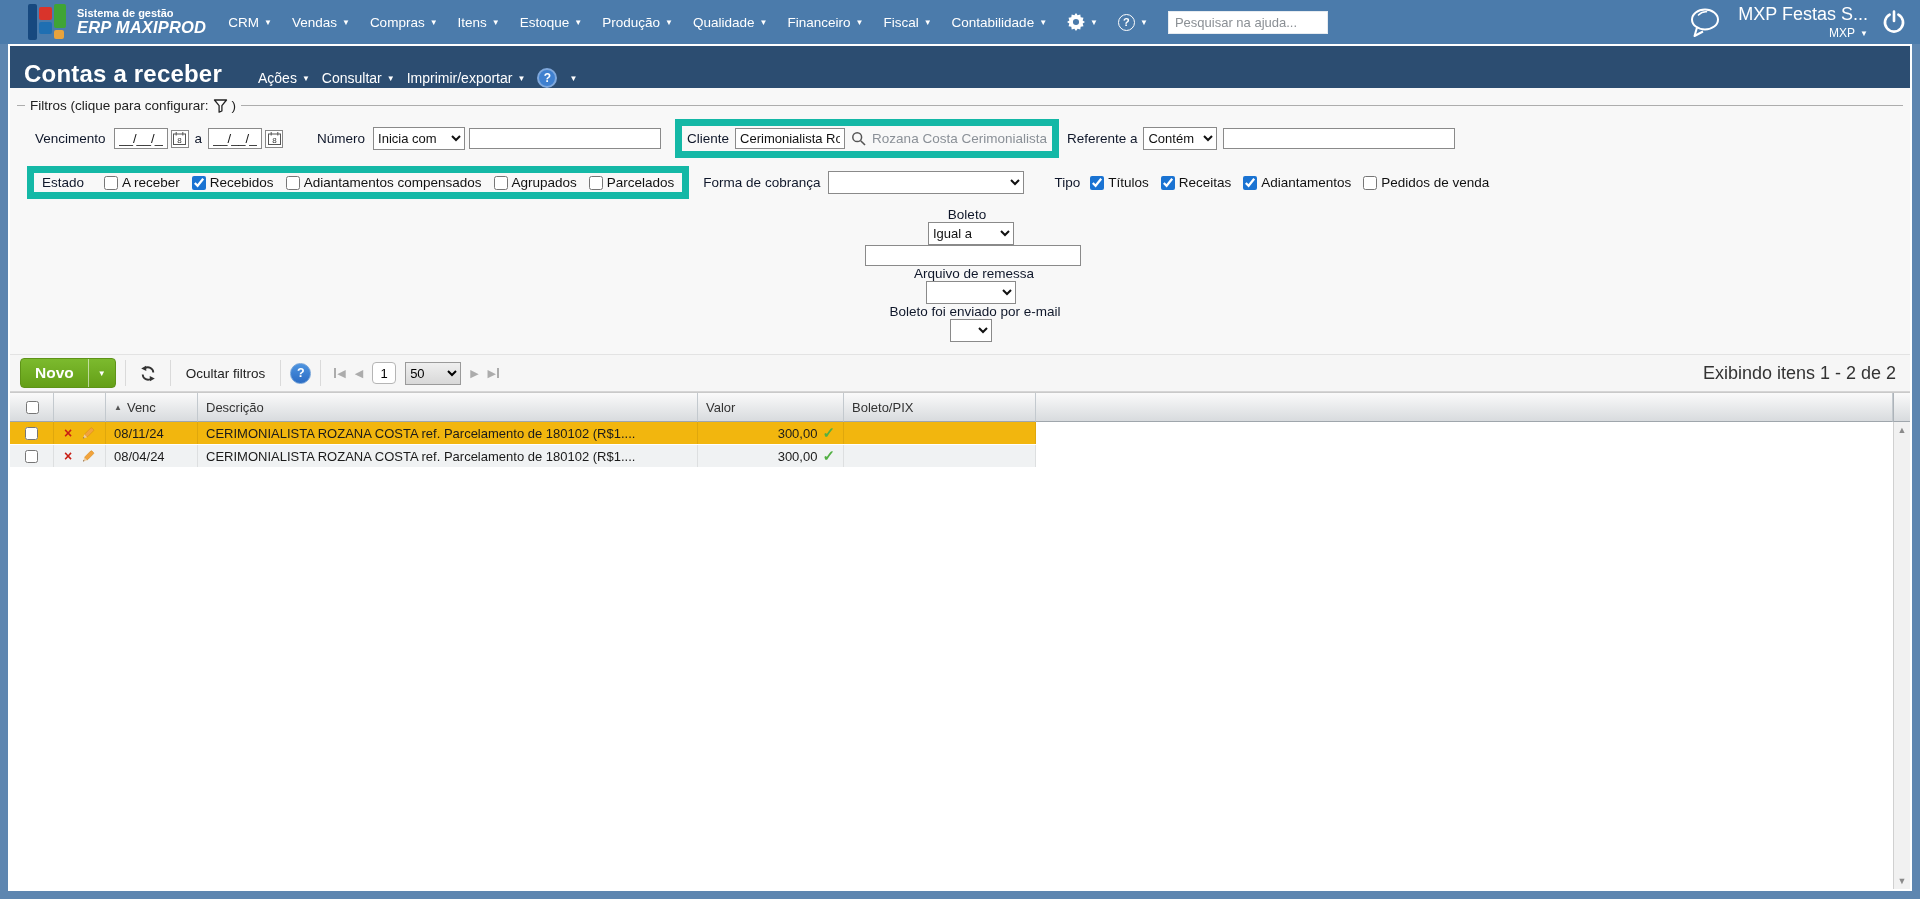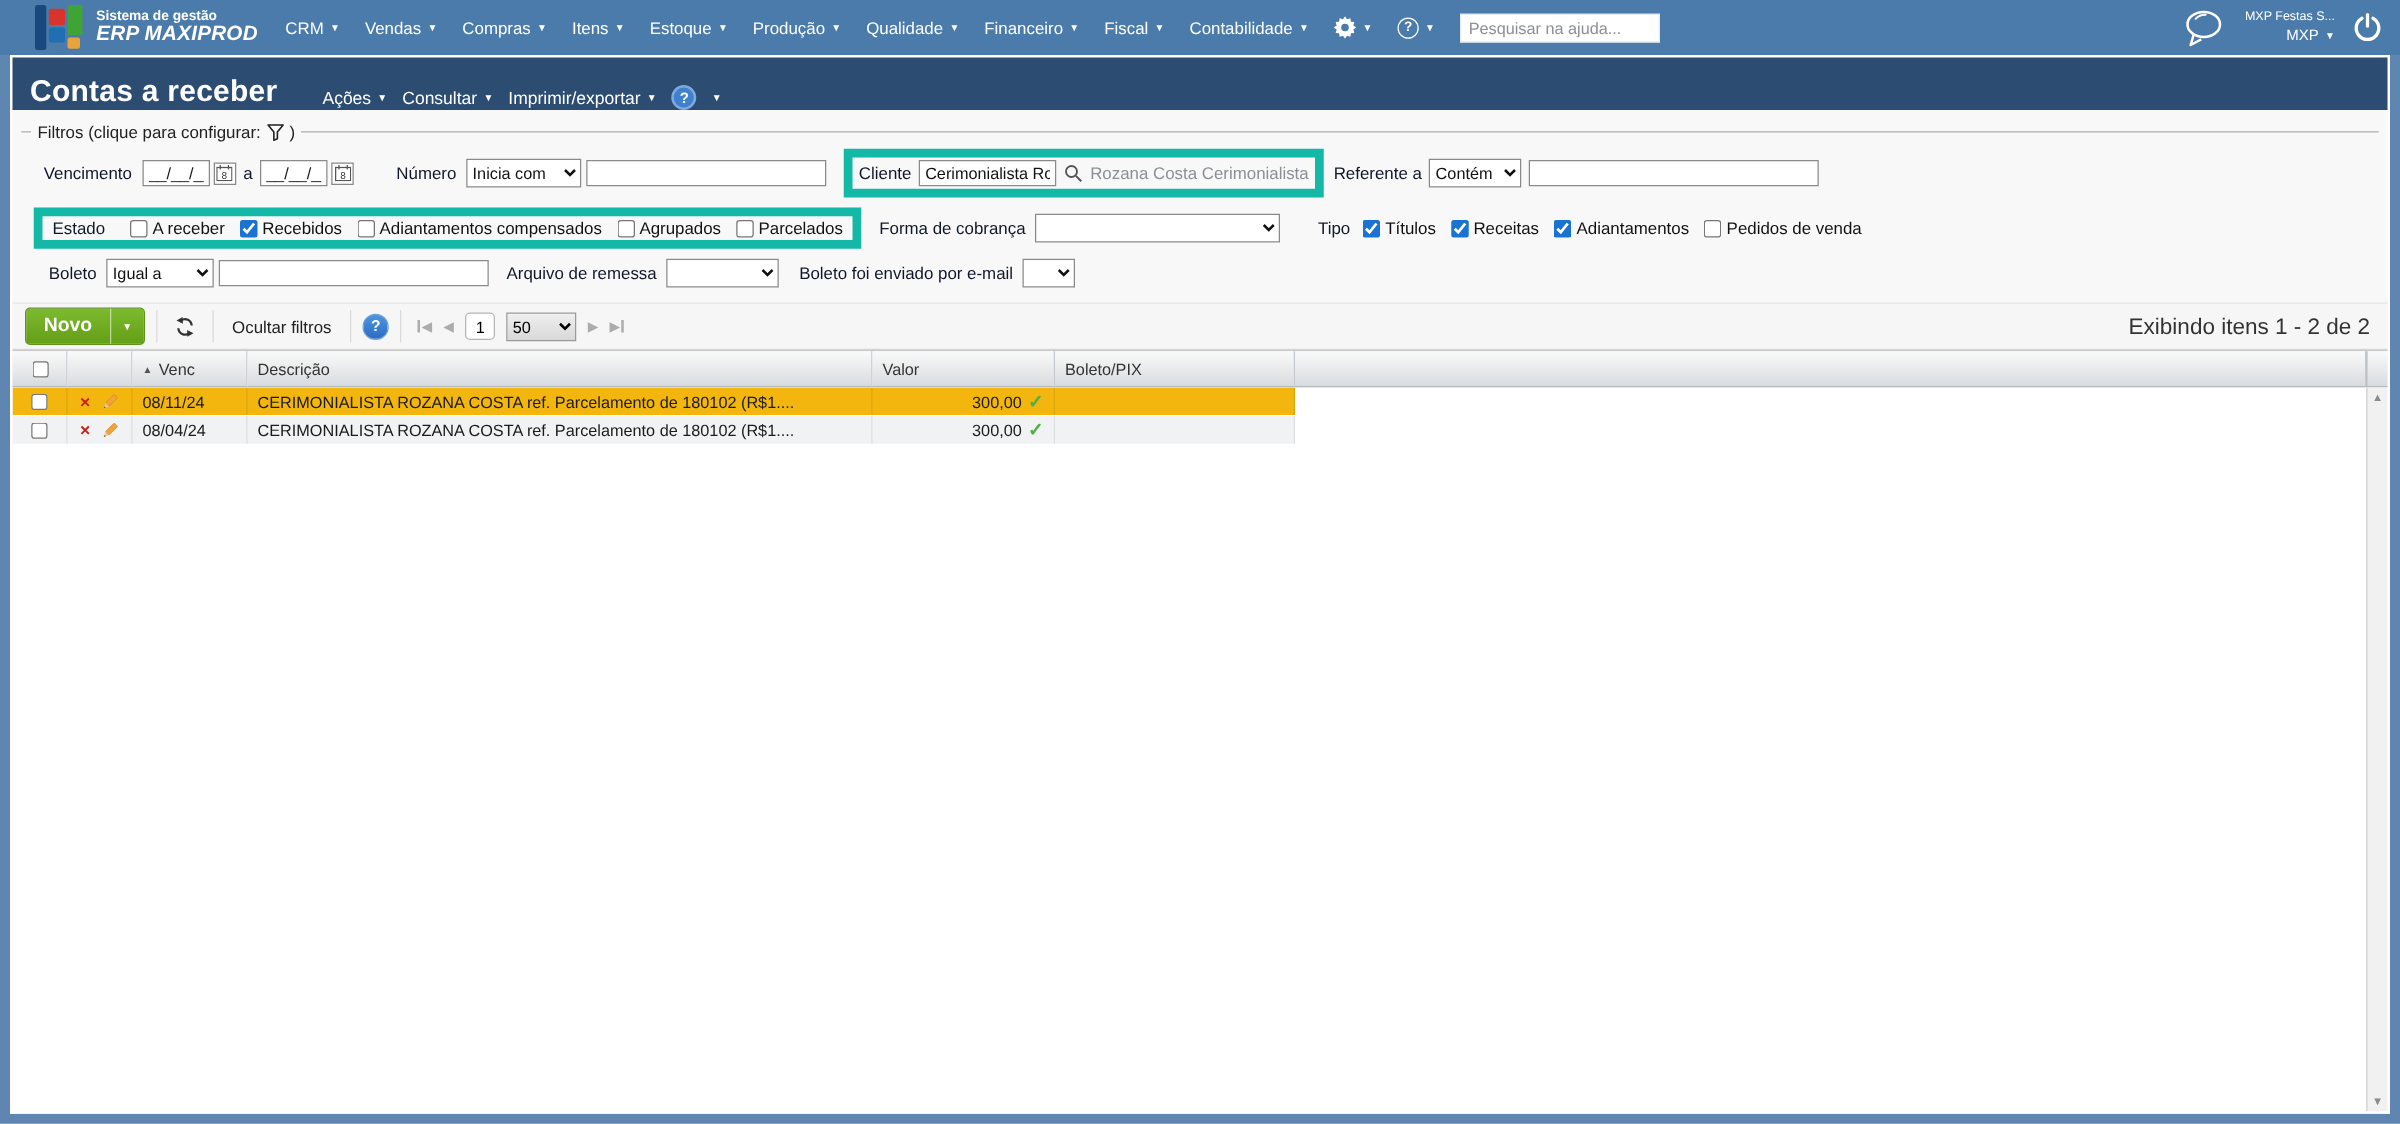--- a/index.html
+++ b/index.html
@@ -37,21 +37,21 @@
     display:flex; align-items:center; justify-content:center;
     font-size:11px; font-weight:bold;
   }
   .search-box {
     width:160px; height:23px; border:1px solid #E6EBF0; background:#fff;
     font-size:13px; padding:0 6px; color:#444; font-family:"Liberation Sans",sans-serif;
   }
   .search-box::placeholder { color:#8a8f94; }
   .topbar-right { margin-left:auto; display:flex; align-items:center; gap:14px; }
   .account { text-align:right; line-height:1.25; }
-  .account-name { font-size:10px; }
+  .account-name { font-size:18px; }
   .account-code { font-size:12px; display:flex; justify-content:flex-end; align-items:center; gap:5px; }
 
   
   .frame {
     margin:0 8px; height:847px;
     border:2px solid #fff; background:#F8F8F8;
     display:flex; flex-direction:column;
   }
 
   
@@ -392,21 +392,21 @@
       <label class="chk">
           <input type="checkbox" checked="" style="">
           <span>Adiantamentos</span>
         </label>
       <label class="chk">
           <input type="checkbox" style="">
           <span>Pedidos de venda</span>
         </label>
     </div>
 
-    <div class="f-row" style="padding-left:22px;">
+    <div class="f-row" style="padding-left:22px;flex-direction:column;">
       <span class="lbl" style="margin-right:8px;">Boleto</span>
       <select class="f-select" style="width:86px;"><option>Igual a</option></select>
       <input class="f-input" style="width: 216px; margin-left: 4px;">
       <span class="lbl" style="margin:0 8px 0 14px;">Arquivo de remessa</span>
       <select class="f-select" style="width:90px;"><option></option></select>
       <span class="lbl" style="margin:0 8px 0 16px;">Boleto foi enviado por e-mail</span>
       <select class="f-select" style="width:42px;"><option></option></select>
     </div>
   </fieldset>
 

